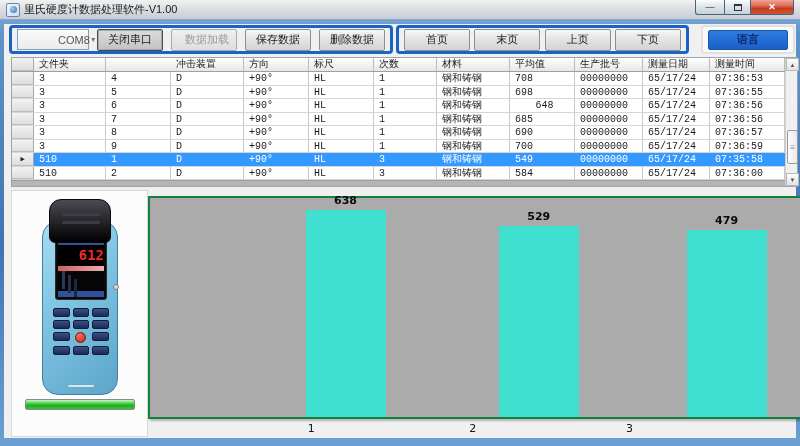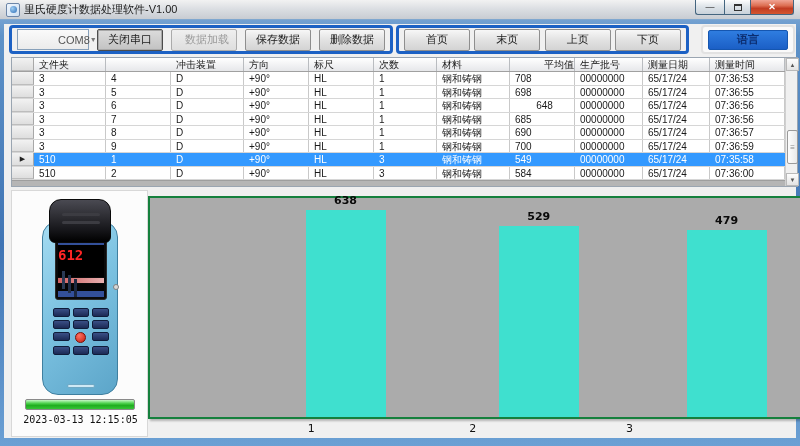--- a/index.html
+++ b/index.html
@@ -49,21 +49,21 @@
     border-radius:2px; display:flex; align-items:center; justify-content:center; }
   .btn.default { border:1px solid #4c4c4c; box-shadow:inset 0 0 0 1px #a8a8a8;
     background:linear-gradient(180deg,#dcdcdc,#c2c2c2); }
   .btn.disabled { color:#9b9b9b; background:linear-gradient(180deg,#efefef,#dedede); border-color:#ababab;padding-left:12px; }
   .btn.blue { width:80px; height:20px; min-width:0; font-weight:bold; color:#0b2d70;
     background:linear-gradient(180deg,#2f7de0,#1b5fc6); border:1px solid #1556b0; }
 
   
   .grid { position:absolute; left:7px; top:33px; width:787px; height:130px;
     background:#fff; border:1px solid #9aa5b1; display:flex; }
-  .grid-main { width:773px; display:flex; flex-direction:column; font-family:Liberation Sans, sans-serif; }
+  .grid-main { width:773px; display:flex; flex-direction:column; font-family:Liberation Mono, monospace; }
   .tr { display:flex; height:13.5px; }
   .tr.hdr { height:14px; background:linear-gradient(180deg,#ffffff,#e6e7ea);
     border-bottom:1px solid #a0a0a0; }
   .td, .th { font-size:10px; line-height:12px; color:#1a1a1a; padding:1px 0 0 5px;
     border-right:1px solid #c9c9c9; overflow:hidden; white-space:nowrap; }
   .th { border-right:1px solid #b9bcc0; }
   .sel-cell { width:22px; background:linear-gradient(180deg,#f2f2f2,#dedede);
     border-right:1px solid #a8a8a8; border-bottom:1px solid #bdbdbd;
     display:flex; align-items:center; justify-content:center; font-size:7px; color:#222; }
   .tr.data { border-bottom:1px solid #d6d6d6; background:#fff; }
@@ -89,22 +89,22 @@
     border:1px solid #0a0a0a; }
   .dev-cap:before { content:""; position:absolute; left:12px; top:13px; width:38px; height:3px;
     background:#3c3c42; border-radius:2px; box-shadow:0 8px 0 #3c3c42; }
   .dev-body { position:absolute; left:0; top:22px; width:76px; height:174px; border-radius:16px;
     background:linear-gradient(135deg,#a5dcf2 0%,#7cc2e1 45%,#5ca5c9 100%); border:1px solid #3f7f9f; }
   .dev-port { position:absolute; right:-2px; top:62px; width:6px; height:6px; border-radius:50%;
     background:#d8d8d8; border:1px solid #808080; }
   .dev-screen { position:absolute; left:12px; top:14px; width:52px; height:64px; background:#0a0a0a;
     border-radius:3px; border:1px solid #2a2a2a; padding:2px; display:flex; flex-direction:column; }
   .scr-top { height:6px; background:#33509a; }
-  .scr-val { height:32px; background:#000; color:#ff2525; font:bold 14px "DejaVu Sans Mono",monospace;
-    text-align:left; line-height:20px; }
+  .scr-val { height:20px; background:#000; color:#ff2525; font:bold 14px "DejaVu Sans Mono",monospace;
+    text-align:right; line-height:20px; }
   .scr-bar { height:5px; background:linear-gradient(90deg,#d06060,#e8b0b0); margin:1px 0; }
   .scr-graph { flex:1; background:#050505; position:relative; }
   .scr-graph:before { content:""; position:absolute; left:4px; bottom:2px; width:3px; height:18px;
     background:#2a3a55; box-shadow:6px 4px 0 #22304a, 12px 8px 0 #1c2840; }
   .scr-bot { height:6px; background:#33509a; }
   .dev-keys { position:absolute; left:10px; top:86px; width:56px; display:grid;
     grid-template-columns:repeat(3,1fr); gap:3px; }
   .key { height:9px; border-radius:2px; background:linear-gradient(180deg,#3a4f86,#1c2a55);
     border:1px solid #101c3a; }
   .key.red { border-radius:50%; width:11px; height:11px; justify-self:center;
@@ -173,21 +173,21 @@
       <div class="grid-main">
           <div class="tr hdr">
             <div class="sel-cell" style="width: 22px;"></div>
             <div class="th" style="width: 72px;">文件夹</div>
             <div class="th" style="width: 65px; margin-top: 44px;">组号</div>
             <div class="th" style="width: 73px;">冲击装置</div>
             <div class="th" style="width: 65px;">方向</div>
             <div class="th" style="width: 65px;">标尺</div>
             <div class="th" style="width: 63px;">次数</div>
             <div class="th" style="width: 73px;">材料</div>
-            <div class="th" style="width: 65px; text-align: right;">平均值</div>
+            <div class="th" style="width: 65px;">平均值</div>
             <div class="th" style="width: 68px;">生产批号</div>
             <div class="th" style="width: 67px;">测量日期</div>
             <div class="th" style="width: 75px;">测量时间</div>
           </div>
           <div class="tr data">
             <div class="sel-cell" style="width: 22px;"></div>
             <div class="td" style="width: 72px;">3</div>
             <div class="td" style="width: 65px;">4</div>
             <div class="td" style="width: 73px;">D</div>
             <div class="td" style="width: 65px;">+90°</div>
@@ -329,21 +329,20 @@
             <div class="key"></div>
               <div class="key"></div>
               <div class="key"></div>
           </div>
           <div class="dev-slot"></div>
           <div class="dev-port"></div>
         </div>
         <div class="dev-cap"></div>
       </div>
       <div class="progress"></div>
-      <div class="dev-time">2023-03-13 12:15:05</div>
     </div>
 
     <div class="chart" style="background: rgb(171, 171, 171);">
         <div class="bar" style="left: calc(25.2% - 40px); height: 94.5%; background: rgb(63, 224, 207);"></div>
         <div class="bar-label" style="left: calc(25.2% - 40px); bottom: calc(94.5% + 3px);">638</div>
         <div class="bar" style="left: calc(50.1% - 40px); height: 87%; background: rgb(63, 224, 207);"></div>
         <div class="bar-label" style="left: calc(50.1% - 40px); bottom: calc(87% + 3px);">529</div>
         <div class="bar" style="left: calc(74.3% - 40px); height: 85.5%; background: rgb(63, 224, 207);"></div>
         <div class="bar-label" style="left: calc(74.3% - 40px); bottom: calc(85.5% + 3px);">479</div>
       </div>

